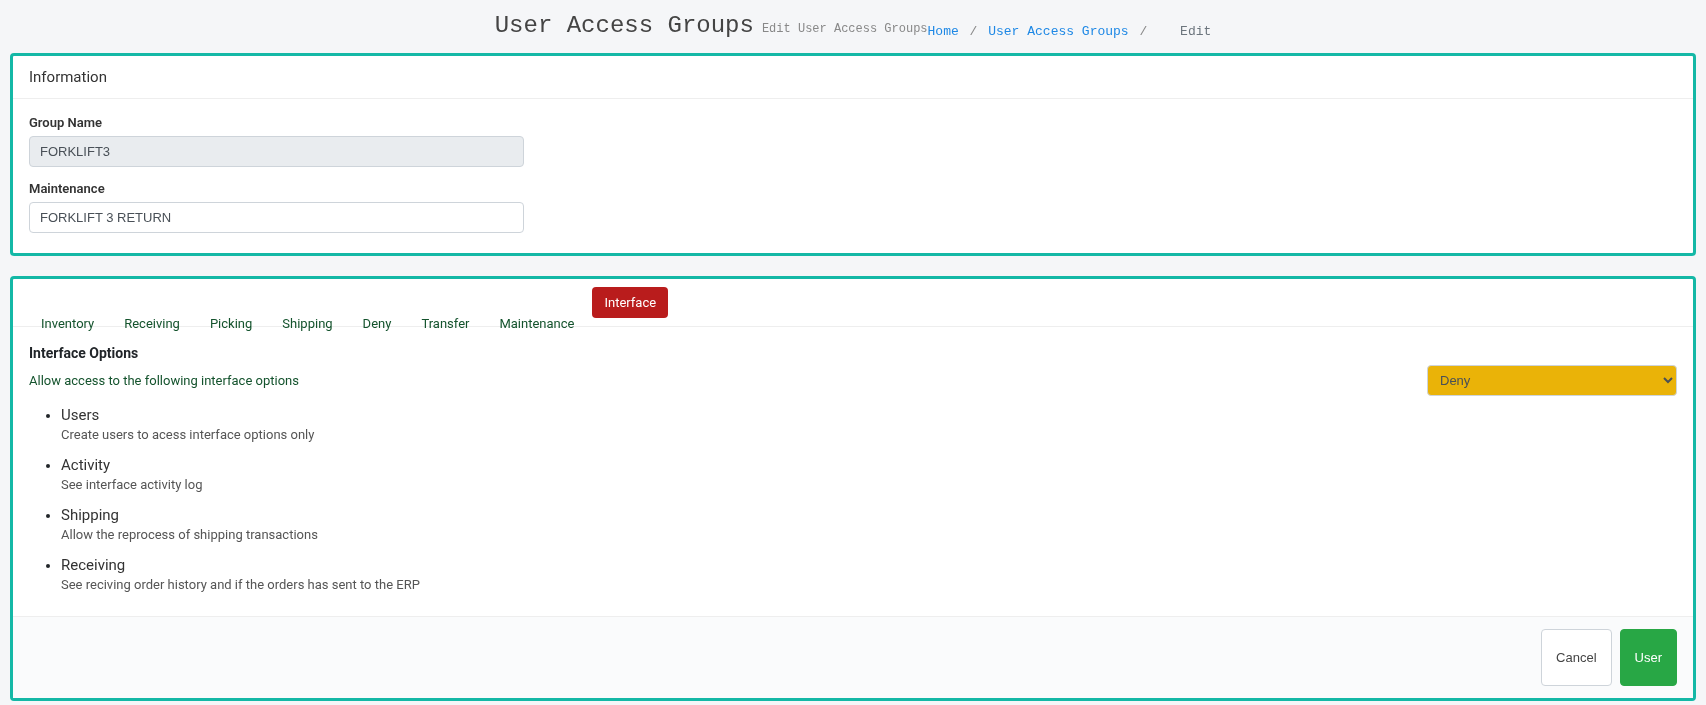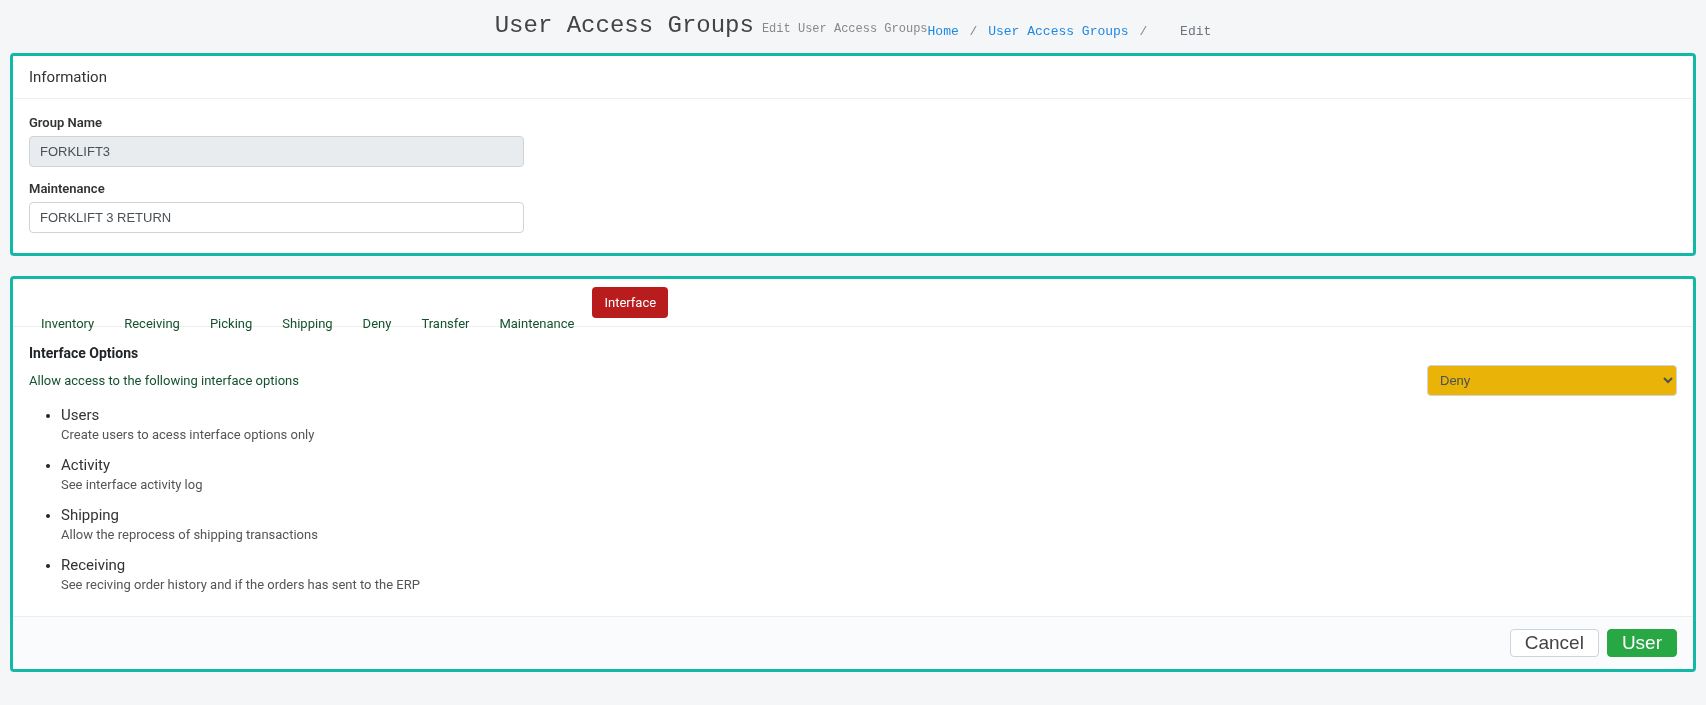--- a/index.html
+++ b/index.html
@@ -134,22 +134,22 @@
   
   .card-footer {
     border-top: 1px solid #eee;
     background: #fafbfc;
     padding: 12px 16px;
     display: flex;
     justify-content: flex-end;
     gap: 8px;
   }
   .btn {
-    padding: 2px 14px;
-    font-size: 19px;
+    padding: 20px 14px;
+    font-size: 13px;
     border-radius: 4px;
     cursor: pointer;
     border: 1px solid transparent;
   }
   .btn-default { background: #fff; border-color: #ced4da; color: #444; }
   .btn-success { background: #28a745; color: #fff; border-color: #28a745; }
 </style>
 </head>
 <body>
 

